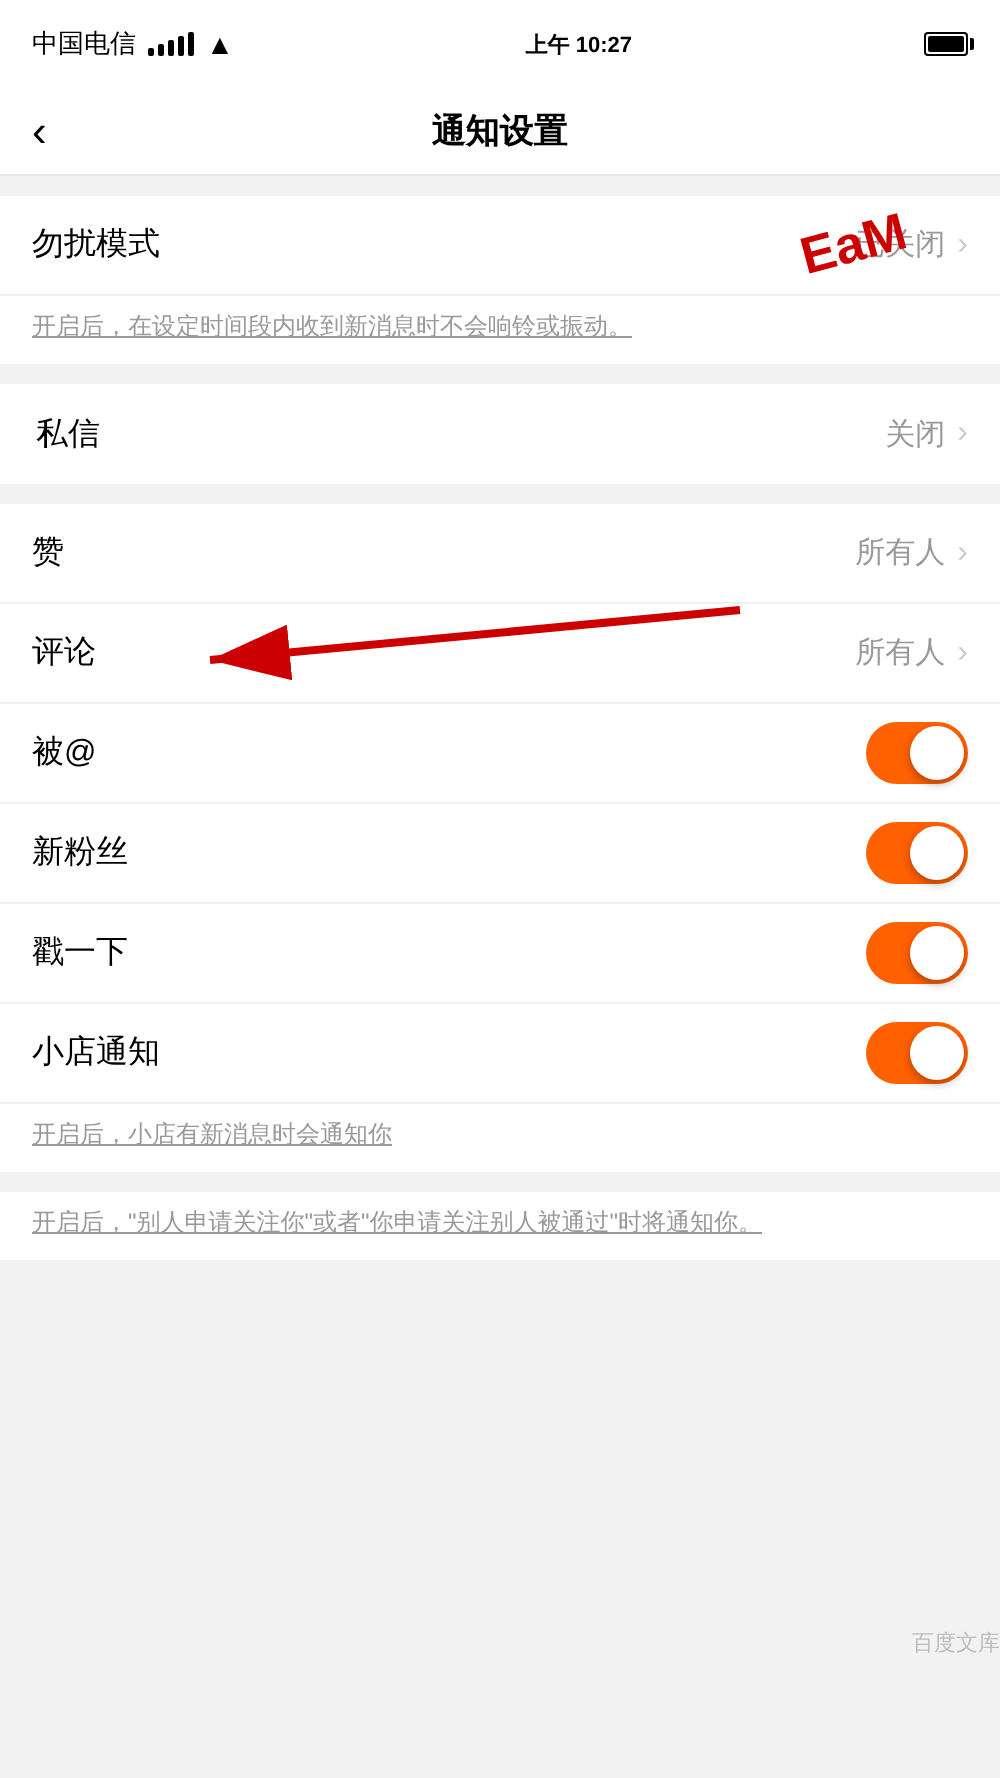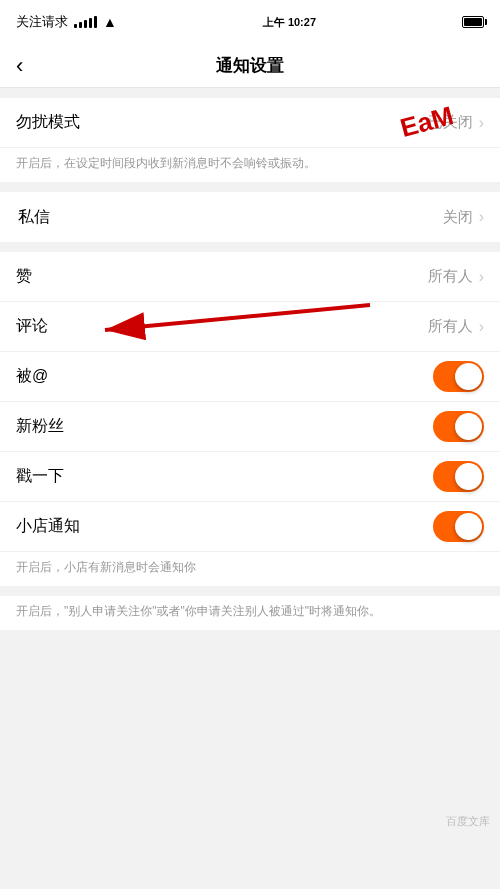--- a/index.html
+++ b/index.html
@@ -110,20 +110,21 @@
       margin-left: 2px;
     }
 
     
     .desc-text {
       background: #fff;
       padding: 6px 16px 10px;
       font-size: 12px;
       color: #999;
       line-height: 1.5;
+      text-decoration: underline;
     }
 
     
     .toggle {
       width: 51px;
       height: 31px;
       border-radius: 15.5px;
       position: relative;
       cursor: pointer;
       transition: background 0.2s;
@@ -147,41 +148,41 @@
       top: 0; left: 0;
       width: 500px;
       height: 889px;
       pointer-events: none;
     }
 
     
     .watermark {
       position: fixed;
       bottom: 60px;
-      right: 10px;
+      right: 0;
       opacity: 0.5;
       font-size: 11px;
       color: #888;
     }
 
     .page-wrapper {
       position: relative;
       width: 500px;
       min-height: 889px;
       background: #f2f2f2;
     }
   </style>
 </head>
 <body>
 
 <div class="page-wrapper">
 
   <div class="status-bar">
     <div class="status-left">
-      <span>关注请求</span>
+      <span>中国电信</span>
       <div class="signal-bars">
         <span style="height:4px"></span>
         <span style="height:6px"></span>
         <span style="height:8px"></span>
         <span style="height:10px"></span>
         <span style="height:12px"></span>
       </div>
       <span class="wifi-icon">▲</span>
     </div>
     <div class="status-center">上午 10:27</div>

